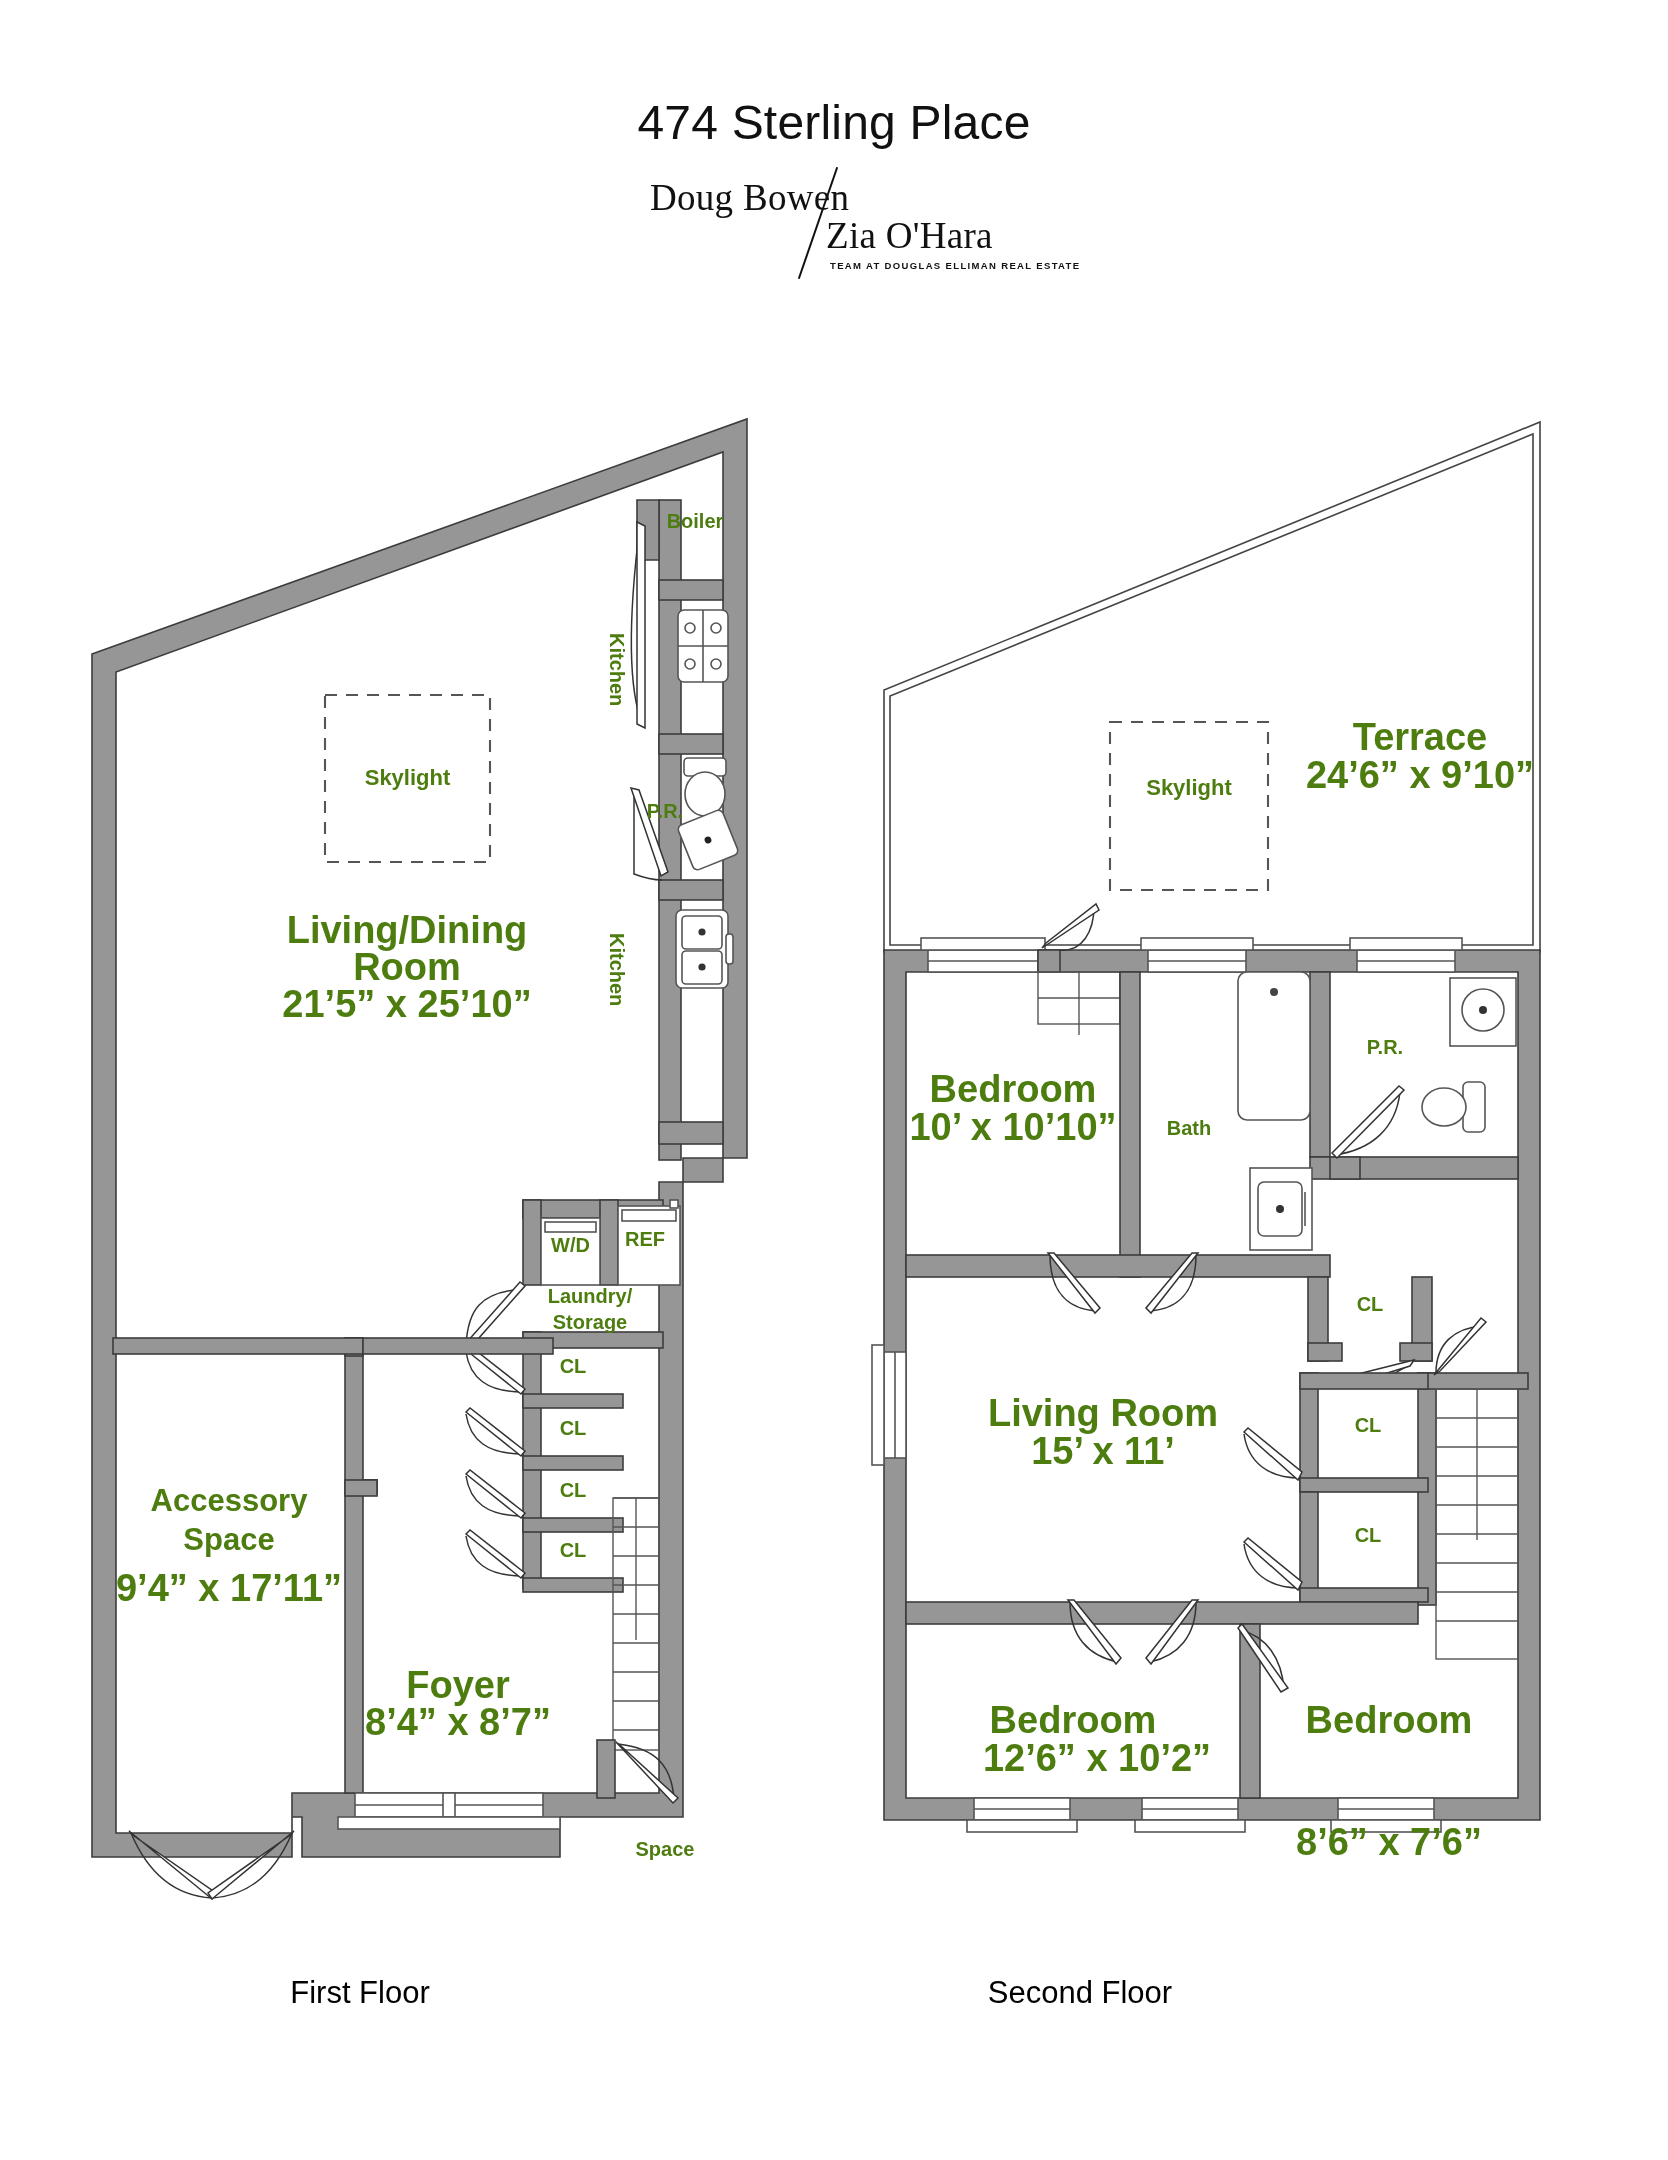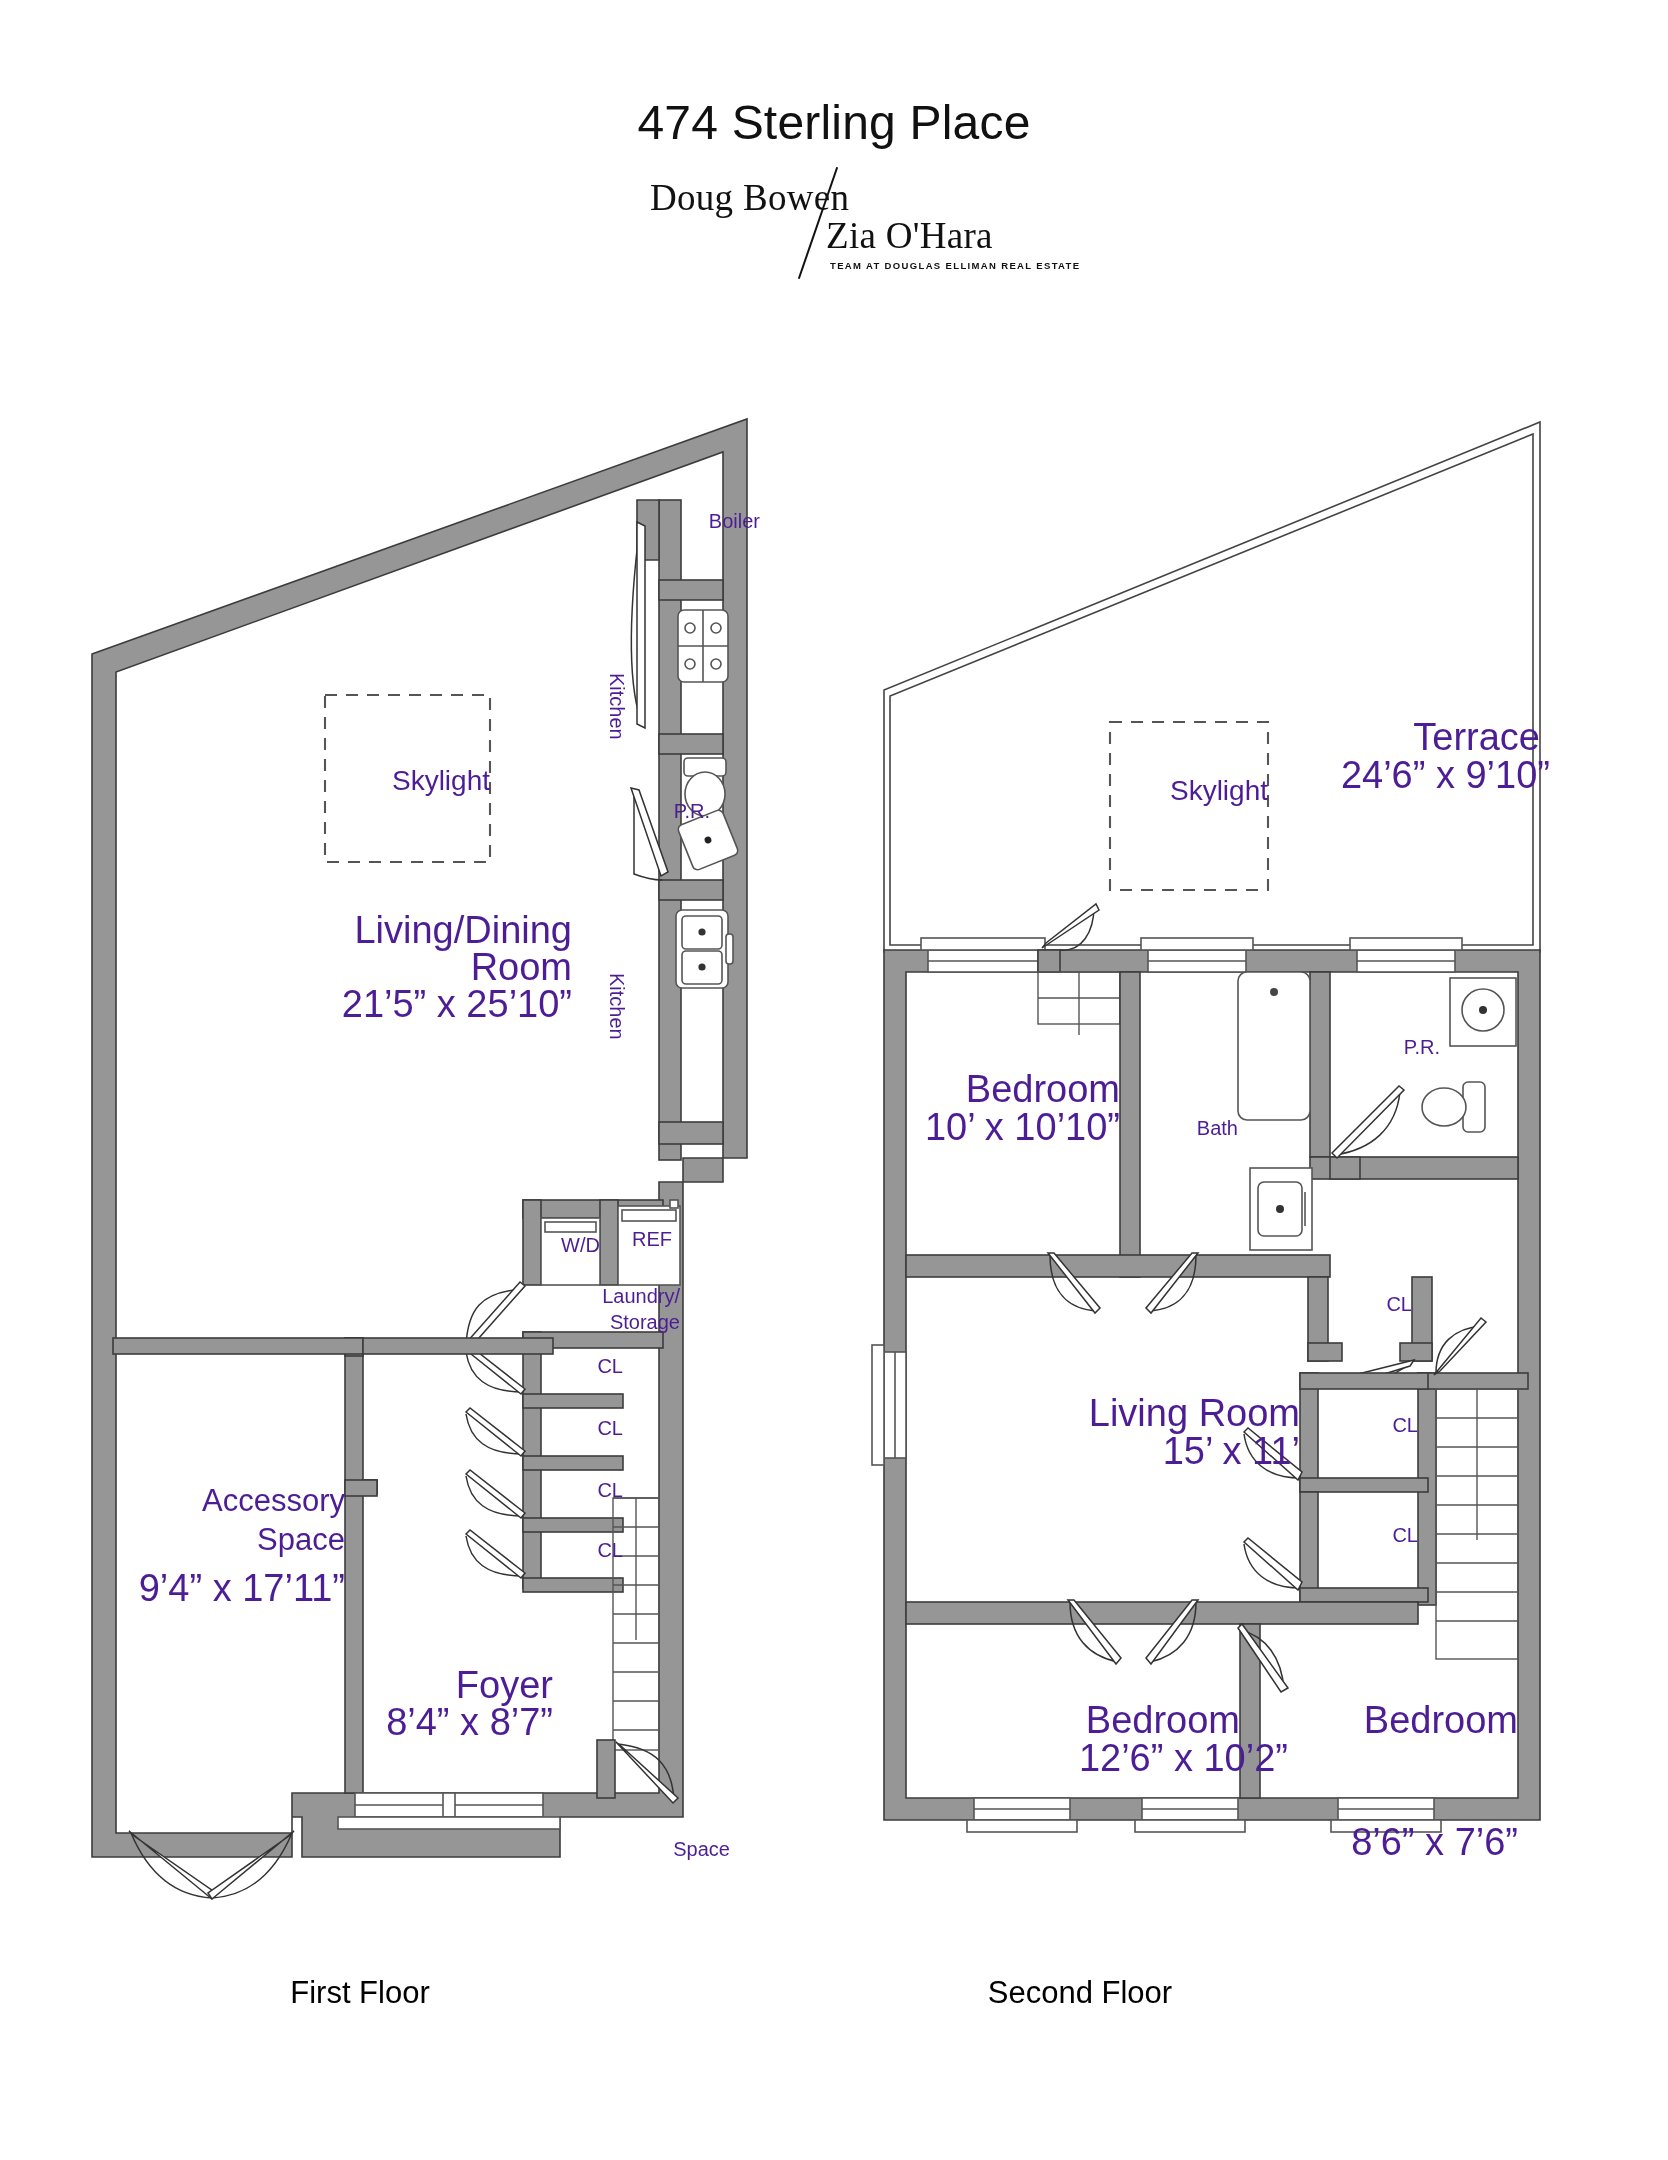--- a/index.html
+++ b/index.html
@@ -37,22 +37,22 @@
   svg#plan-svg{position:absolute;left:0;top:0;width:1668px;height:2160px;}
 
   
   .floor-caption{
     position:absolute;font-size:31px;color:#000;text-align:center;white-space:nowrap;
   }
   #caption-first{left:140px;top:1975px;width:440px;}
   #caption-second{left:860px;top:1975px;width:440px;}
 
   
-  .lbl{position:absolute;text-align:right;white-space:pre;color:#4c1d95;line-height:1.16;}
-  .lbl-room{font-size:28px;}
+  .lbl{position:absolute;text-align:center;white-space:pre;color:#4d7c0f;line-height:1.16;font-weight:bold;}
+  .lbl-room{font-size:22px;}
   .lbl-room-lg{font-size:38px;}
   .lbl-sm{font-size:20px;}
   .lbl-accessory{font-size:31px;line-height:1.18;}
   .vert{writing-mode:vertical-rl;text-orientation:mixed;}
 </style>
 </head>
 <body>
 
 <div id="header">
   <div id="page-title">474 Sterling Place</div>

